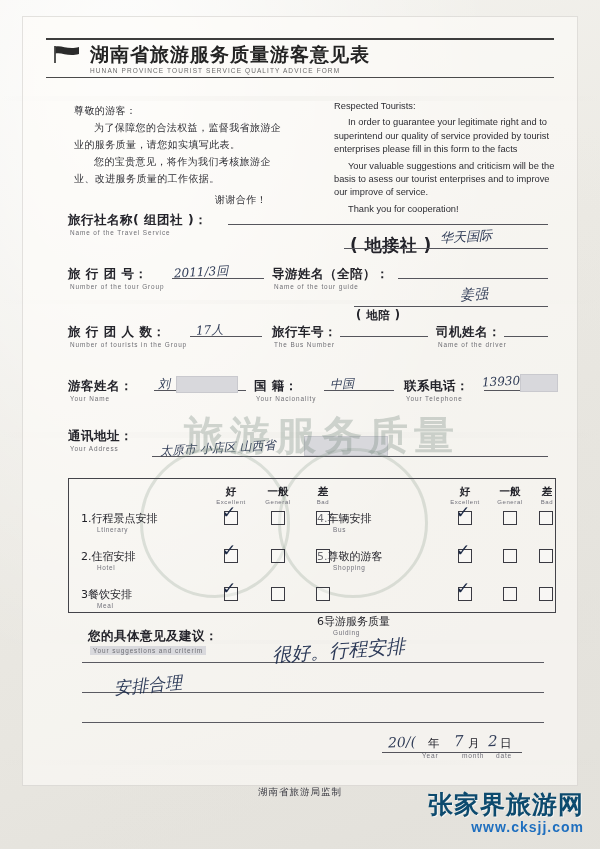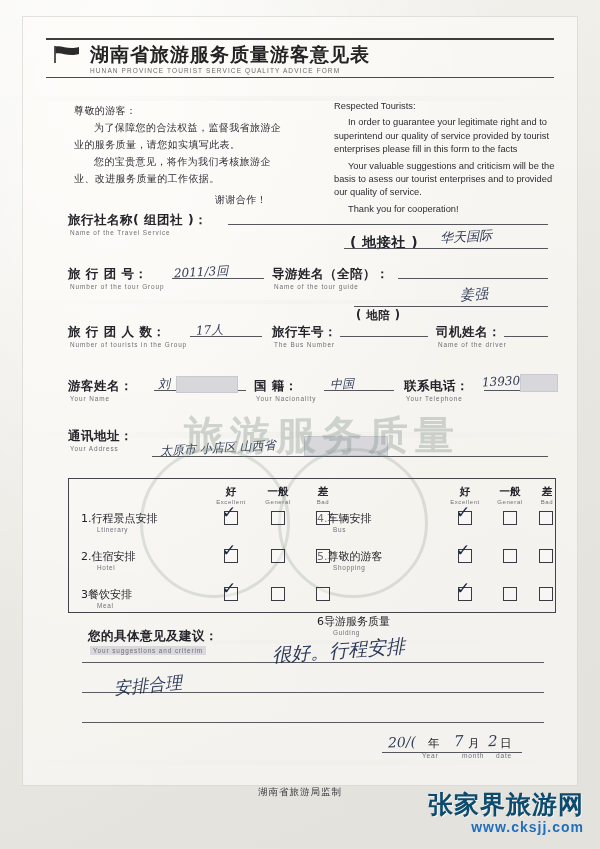--- a/index.html
+++ b/index.html
@@ -288,29 +288,29 @@
   <div id="intro-cn">
     <span>尊敬的游客：</span>
     <span class="ind">为了保障您的合法权益，监督我省旅游企业的服务质量，请您如实填写此表。</span>
     <span class="ind">您的宝贵意见，将作为我们考核旅游企业、改进服务质量的工作依据。</span>
     <span class="thanks">谢谢合作！</span>
   </div>
 
   <div id="intro-en">
     <p>Respected Tourists:</p>
     <p class="ind">In order to guarantee your legitimate right and to superintend our quality of service provided by tourist enterprises please fill in this form to the facts</p>
-    <p class="ind">Your valuable suggestions and criticism will be the basis to asess our tourist enterprises and to provided our quality of service.</p>
+    <p class="ind">Your valuable suggestions and criticism will be the basis to asess our tourist enterprises and to improve our improve of service.</p>
     <p class="ind">Thank you for cooperation!</p>
   </div>
 
   <div class="field-row" style="top:180px;height:46px;">
     <div class="lbl" style="left:0;top:16px;text-align:right;">旅行社名称( 组团社 )：</div>
     <div class="sub" style="left:2px;top:33px;">Name  of  the  Travel  Service</div>
     <div class="line" style="left:160px;top:28px;width:320px;"></div>
-    <div class="lbl" style="left:282px;top:38px;font-size:14px;">( 地接社 )</div>
+    <div class="lbl" style="left:282px;top:38px;font-size:17px;">( 地接社 )</div>
     <div class="line" style="left:276px;top:52px;width:204px;"></div>
     <div class="hand" style="left:372px;top:32px;">华天国际</div>
   </div>
 
   <div class="field-row" style="top:240px;height:50px;">
     <div class="lbl" style="left:0;top:10px;">旅 行 团 号：</div>
     <div class="sub" style="left:2px;top:27px;">Number of the tour Group</div>
     <div class="line" style="left:104px;top:22px;width:92px;"></div>
     <div class="hand" style="left:106px;top:8px;font-size:12px;">2011/3回</div>
 

